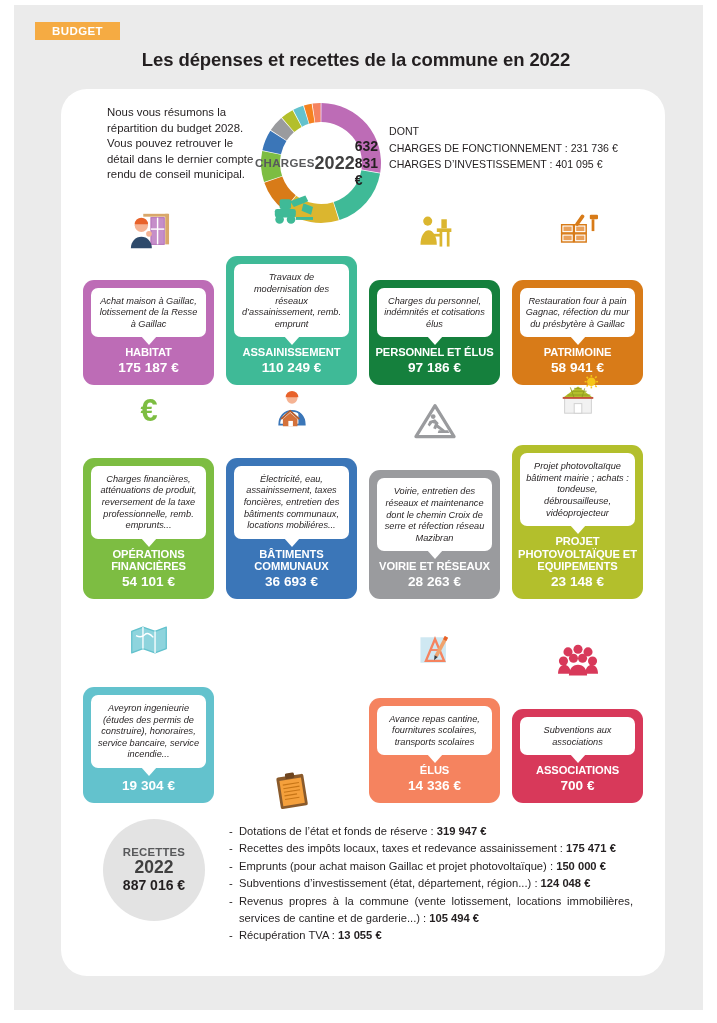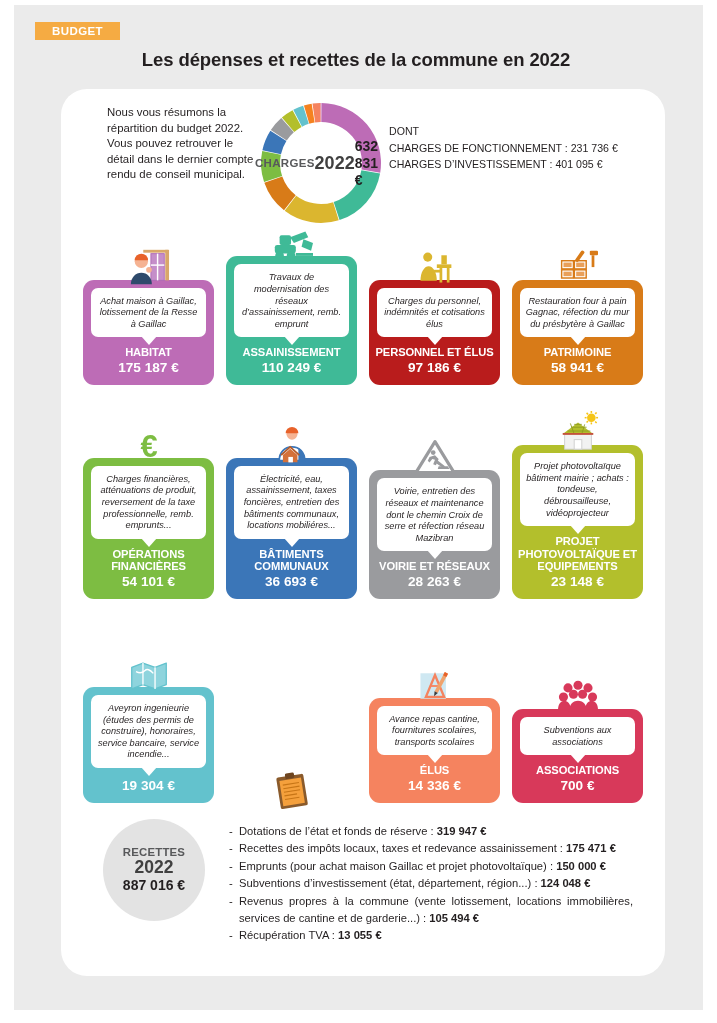--- a/index.html
+++ b/index.html
@@ -136,20 +136,21 @@
   .row-2 { top: 310px; height: 200px; }
   .row-3 { top: 524px; height: 190px; }
 
   .card {
     position: relative;
     width: 131px;
     display: flex;
     flex-direction: column;
     align-items: center;
     justify-content: flex-start;
+    gap: 36px;
   }
   .card-icon {
     position: relative;
     height: 46px;
     width: 100%;
     display: flex;
     align-items: flex-end;
     justify-content: center;
     margin-bottom: -8px;
     z-index: 3;
@@ -277,21 +278,21 @@
 
 <div class="page">
 
   <div class="budget-badge">BUDGET</div>
 
   <div class="page-title">Les dépenses et recettes de la commune en 2022</div>
 
   <div class="white-card">
 
     <div class="intro-row">
-      <div class="intro-text">Nous vous résumons la répartition du budget 2022. Vous pouvez retrouver le détail dans le dernier compte rendu de conseil municipal.</div>
+      <div class="intro-text">Nous vous résumons la répartition du budget 2028. Vous pouvez retrouver le détail dans le dernier compte rendu de conseil municipal.</div>
 
       <div class="donut-wrap">
         <svg width="132" height="132" viewBox="0 0 132 132">
           <g id="donut-slices" transform="translate(66,66)">
               <path d="M 0.41887561787769745 -59.998537842323685 A 60 60 0 0 1 59.21826220749387 9.653881143068986 L 40.46581250845414 6.59681878109714 A 41 41 0 0 0 0.2862316722164266 -40.999000858921185 Z" fill="#bd6cb6"></path>
               <path d="M 59.07770061922571 10.479756177752328 A 60 60 0 0 1 18.56430141956609 57.05582102470787 L 12.685605970036828 38.98814436688371 A 41 41 0 0 0 40.36976208980423 7.161166721464091 Z" fill="#3fba97"></path>
               <path d="M 17.765868183348662 57.309457576318756 A 60 60 0 0 1 -36.32850907862002 47.75185261458054 L -24.824481203723682 32.63043261996337 A 41 41 0 0 0 12.140009925288252 39.16146267715115 Z" fill="#dbb62f"></path>
               <path d="M -36.991687898940164 47.239972760231396 A 60 60 0 0 1 -56.66015072184758 19.738979714704502 L -38.717769659929175 13.488302805048075 A 41 41 0 0 0 -25.277653397609114 32.28064805282479 Z" fill="#d87b18"></path>
               <path d="M -56.93022691201043 18.945956395679875 A 60 60 0 0 1 -58.78092919874561 -12.033385331321174 L -40.166968285809496 -8.222813309736136 A 41 41 0 0 0 -38.90232172320713 12.946403537047914 Z" fill="#7dbd42"></path>
               <path d="M -58.60718717335161 -12.852922299139998 A 60 60 0 0 1 -50.63546093542112 -32.1877320707353 L -34.6008983058711 -21.994950248335787 A 41 41 0 0 0 -40.04824456845694 -8.782830237745666 Z" fill="#3b76b8"></path>
@@ -363,21 +364,21 @@
               <svg width="44" height="40" viewBox="0 0 48 44">
                 <circle cx="16" cy="10" r="5" fill="#dbb62f"></circle>
                 <path d="M8 36c0-9 4-16 9-16s9 7 9 16z" fill="#dbb62f"></path>
       <rect x="26" y="18" width="16" height="4" fill="#dbb62f"></rect>
                 <rect x="29" y="22" width="3" height="16" fill="#dbb62f"></rect>
                 <rect x="37" y="22" width="3" height="16" fill="#dbb62f"></rect>
       <rect x="31" y="8" width="6" height="10" fill="#dbb62f"></rect>
                 <rect x="20" y="24" width="10" height="3" fill="#dbb62f"></rect>
               </svg>
             </div>
-            <div class="card-body" style="background:#b91c1c">
+            <div class="card-body" style="background:#15803d">
               <div class="bubble">Charges du personnel, indémnités et cotisations élus</div>
               <div class="card-name">PERSONNEL ET ÉLUS</div>
               <div class="card-amount">97 186 €</div>
             </div>
           </div>
           <div class="card">
             <div class="card-icon">
               <svg width="46" height="40" viewBox="0 0 48 44">
                 <g fill="none" stroke="#d87b18" stroke-width="1.6">
       <rect x="6" y="14" width="13" height="9"></rect>

